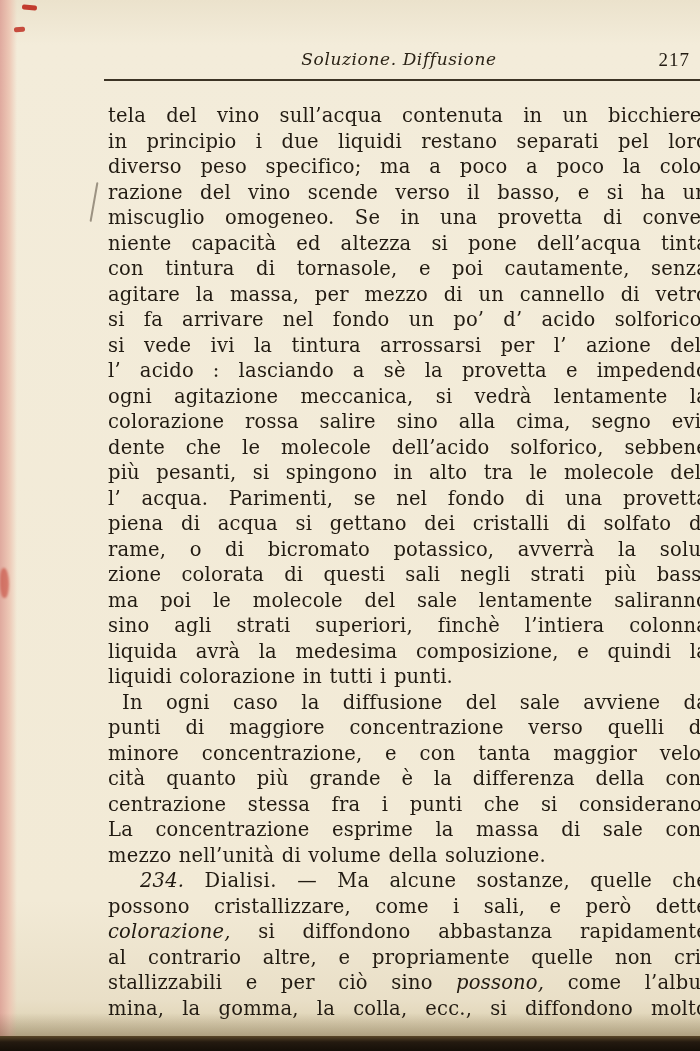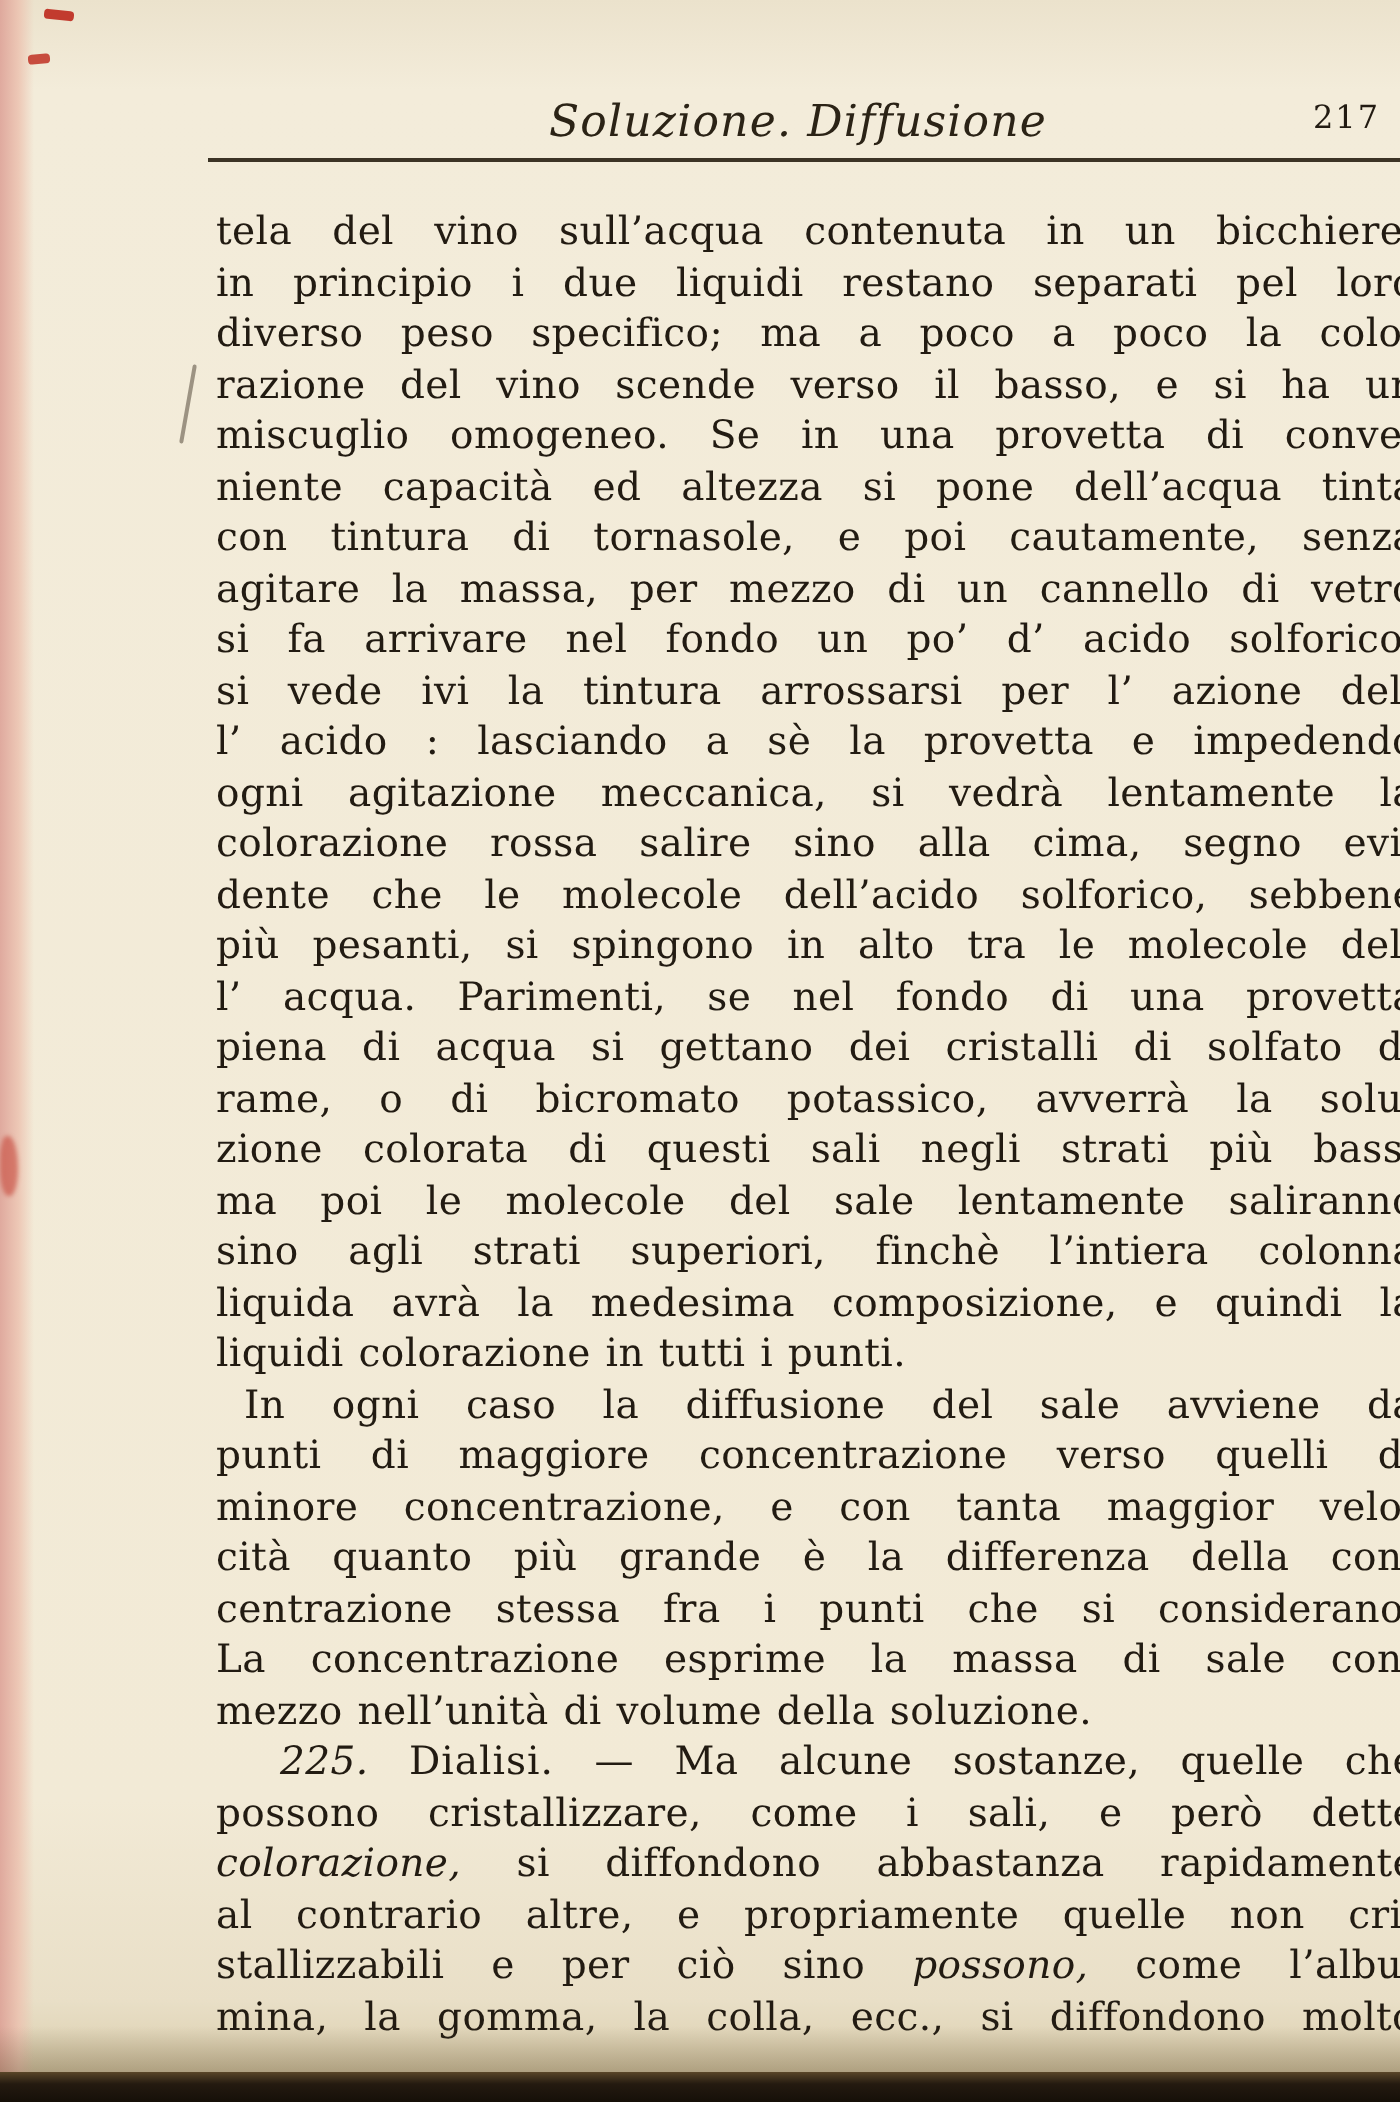--- a/index.html
+++ b/index.html
@@ -25,23 +25,23 @@
     position:absolute; left:0; top:568px; width:9px; height:30px;
     background:rgba(195,60,48,.55); border-radius:40% 60% 50% 50%; filter:blur(1px);
   }
   .margin-stroke {
     position:absolute; left:93px; top:182px; width:2px; height:40px;
     background:rgba(70,58,44,.5); transform:rotate(10deg); border-radius:2px;
   }
   .running-head { position:absolute; left:108px; top:49px; width:582px; height:24px; }
   .head-title {
     display:block; text-align:center; font-style:italic;
-    font-size:22px; letter-spacing:.6px; color:#2b2316;
+    font-size:17px; letter-spacing:.6px; color:#2b2316;
   }
-  .page-num { position:absolute; right:0; top:0; font-size:16px; letter-spacing:1px; }
+  .page-num { position:absolute; right:0; top:0; font-size:19px; letter-spacing:1px;font-family:Liberation Serif, serif; }
   .head-rule { position:absolute; left:104px; top:79px; width:596px; height:2px; background:#3c3425; }
   .text-block {
     position:absolute; left:108px; top:103px; width:600px;
     font-size:19.5px; line-height:25.5px; letter-spacing:.2px; word-spacing:1px;
   }
   .line { text-align:justify; text-align-last:justify; height:25.5px; overflow:hidden; }
   .line.no-just { text-align-last:left; }
   .it { font-style:italic; }
   .b  { font-weight:normal; letter-spacing:.5px; }
   .bottom-shadow {
@@ -93,21 +93,21 @@
       <div class="line"><span>sino agli strati superiori, finchè l’intiera colonna</span></div>
       <div class="line"><span>liquida avrà la medesima composizione, e quindi la</span></div>
       <div class="line no-just"><span>liquidi colorazione in tutti i punti.</span></div>
       <div class="line" style="text-indent: 14px;"><span>In ogni caso la diffusione del sale avviene da</span></div>
       <div class="line"><span>punti di maggiore concentrazione verso quelli di</span></div>
       <div class="line"><span>minore concentrazione, e con tanta maggior velo-</span></div>
       <div class="line"><span>cità quanto più grande è la differenza della con-</span></div>
       <div class="line"><span>centrazione stessa fra i punti che si considerano.</span></div>
       <div class="line"><span>La concentrazione esprime la massa di sale con-</span></div>
       <div class="line no-just"><span>mezzo nell’unità di volume della soluzione.</span></div>
-      <div class="line" style="text-indent: 32px;"><span class="it">225. </span><span class="b">Dialisi.</span><span> — Ma alcune sostanze, quelle che</span></div>
+      <div class="line" style="text-indent: 32px;"><span class="it">234. </span><span class="b">Dialisi.</span><span> — Ma alcune sostanze, quelle che</span></div>
       <div class="line"><span>possono cristallizzare, come i sali, e però dette</span></div>
       <div class="line"><span class="it">colorazione,</span><span> si diffondono abbastanza rapidamente</span></div>
       <div class="line"><span>al contrario altre, e propriamente quelle non cri-</span></div>
       <div class="line"><span>stallizzabili e per ciò sino </span><span class="it">possono,</span><span> come l’albu-</span></div>
       <div class="line"><span>mina, la gomma, la colla, ecc., si diffondono molto</span></div>
     </main>
 
   <div class="bottom-shadow"></div>
   <div class="bottom-band"></div>
 </div>

